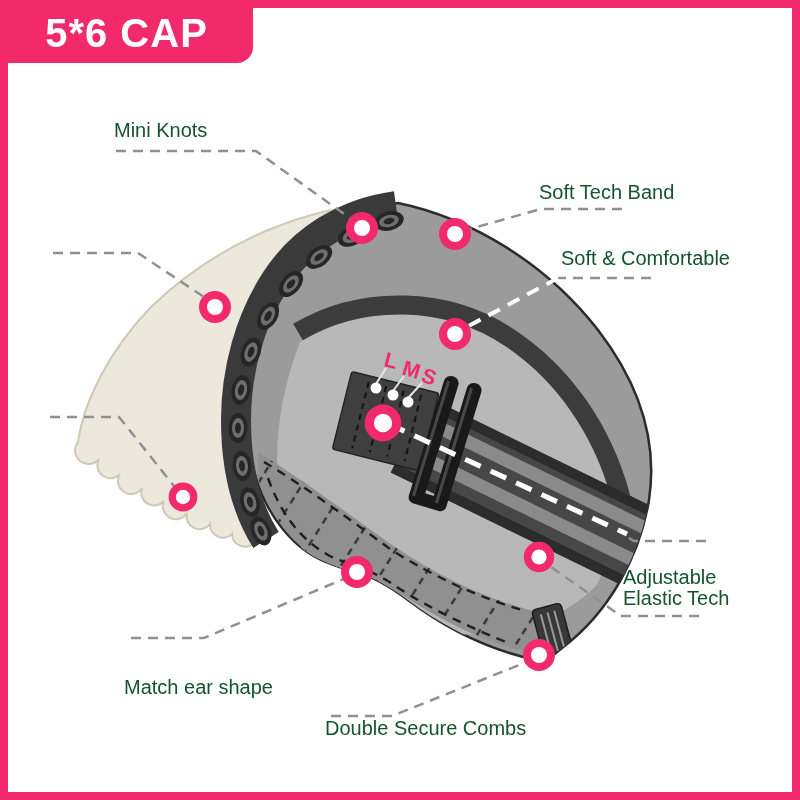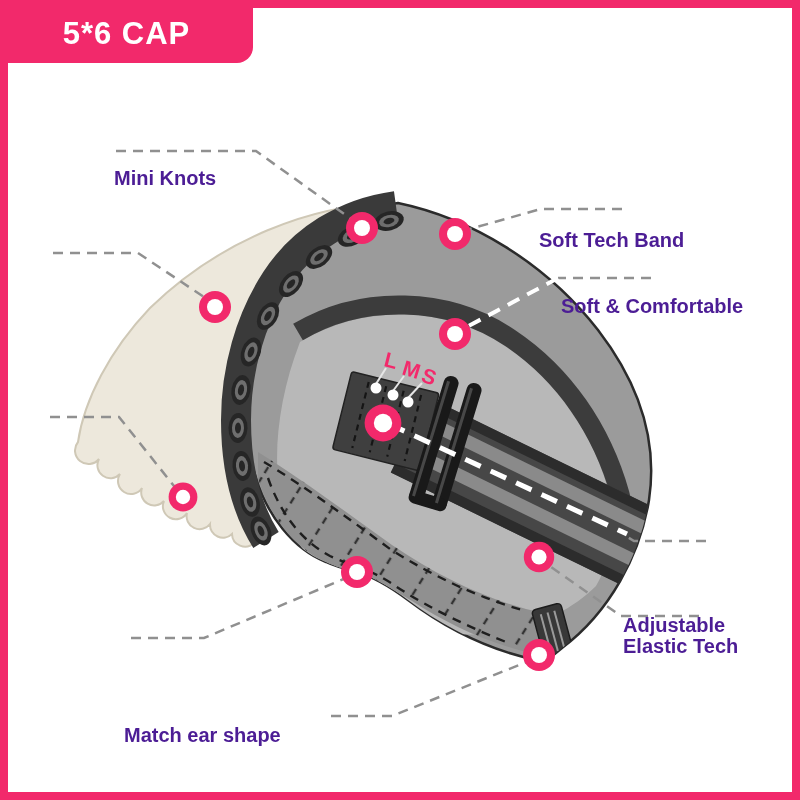--- a/index.html
+++ b/index.html
@@ -1,24 +1,24 @@
 <!DOCTYPE html>
 <html><head>
 <meta charset="utf-8">
 <style>
   html,body{margin:0;padding:0;background:#ffffff;}
   #stage{position:relative;width:800px;height:800px;background:#ffffff;overflow:hidden;
          font-family:"Liberation Sans",sans-serif;}
   #frame{position:absolute;inset:0;border:8px solid #F2296B;box-sizing:border-box;z-index:40;pointer-events:none;}
   #banner{position:absolute;left:0;top:0;width:253px;height:63px;background:#F2296B;
           border-radius:0 0 16px 0;z-index:50;display:flex;align-items:center;justify-content:center;
-          color:#fff;font-weight:bold;font-size:31px;letter-spacing:1px;padding-top:4px;box-sizing:border-box;}
+          color:#fff;font-weight:bold;font-size:40px;letter-spacing:1px;padding-top:4px;box-sizing:border-box;}
   #art{position:absolute;left:0;top:0;z-index:10;}
-  .callout{position:absolute;font-weight:bold;font-size:20px;line-height:21px;color:#4c1d95;
-           white-space:pre-line;z-index:30;margin-top:48px;}
+  .callout{position:absolute;font-weight:normal;font-size:20px;line-height:21px;color:#14532d;
+           white-space:pre-line;z-index:30;}
   #cl-mini{left:114px;top:120px}
   #cl-skin{left:46px;top:206px}
   #cl-grip{left:539px;top:182px}
   #cl-soft{left:561px;top:248px}
   #cl-mimic{left:44px;top:365px}
   #cl-two{left:637px;top:490px}
   #cl-adj{left:623px;top:567px}
   #cl-ear{left:124px;top:677px}
   #cl-comb{left:325px;top:718px}
   .lead{stroke:#909090;stroke-width:2.5;stroke-dasharray:10 7;fill:none;}
@@ -168,16 +168,17 @@
     <use href="#dot-def" transform="translate(357,572)"></use>
     <use href="#dot-def" transform="translate(539,655)"></use>
   </svg>
 
   <div class="callout" id="cl-mini">Mini Knots</div>
   <div class="callout" id="cl-grip">Soft Tech Band</div>
   <div class="callout" id="cl-soft">Soft &amp; Comfortable</div>
   <div class="callout" id="cl-adj">Adjustable
 Elastic Tech</div>
   <div class="callout" id="cl-ear">Match ear shape</div>
+  <div class="callout" id="cl-comb">Double Secure Combs</div>
 
   <div id="frame"></div>
   <div id="banner">5*6 CAP</div>
 </div>
 
 </body></html>

